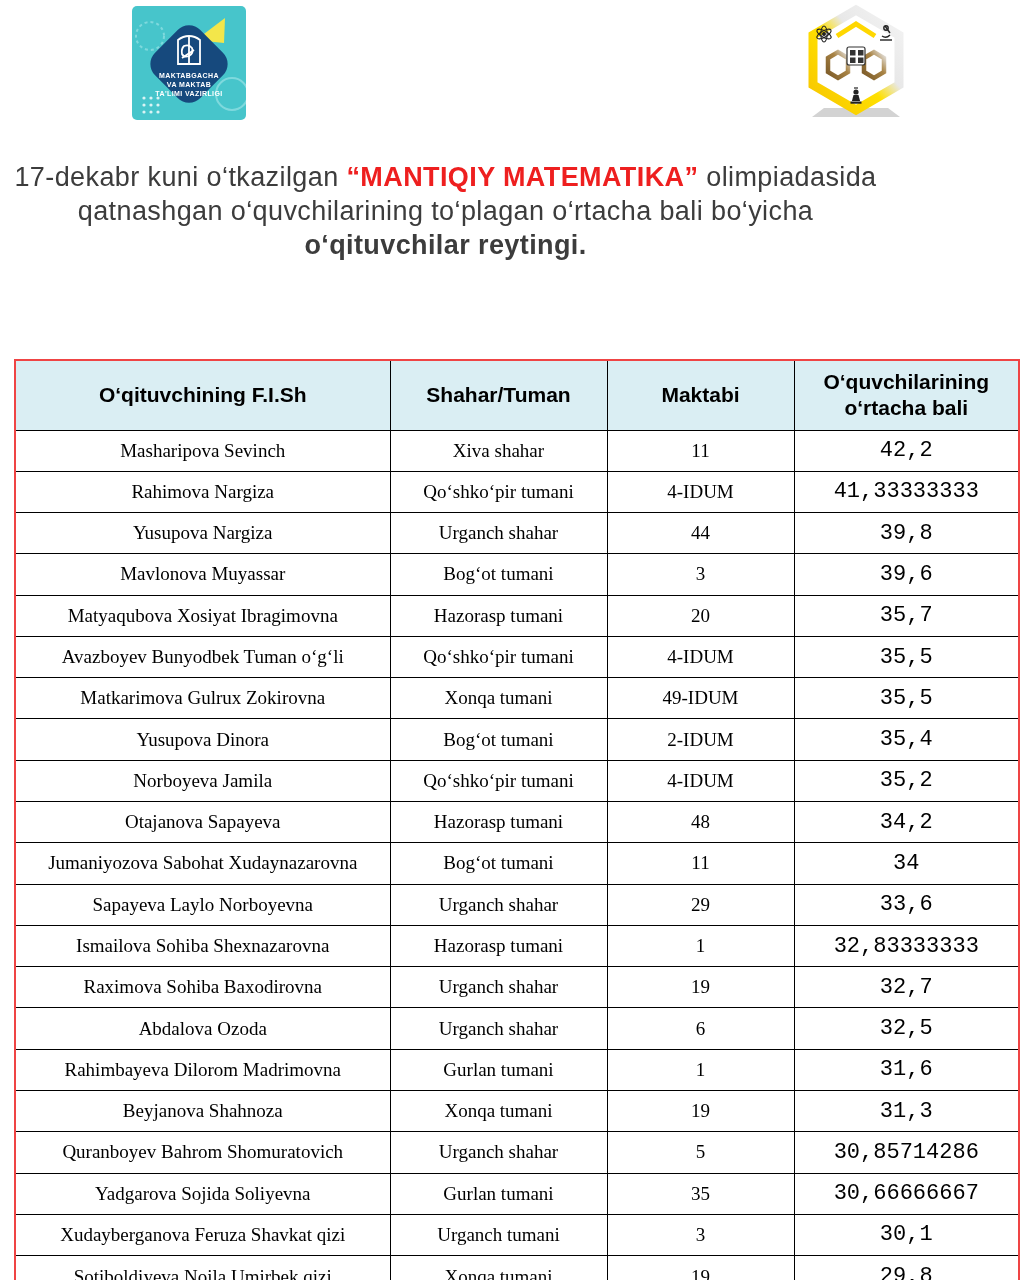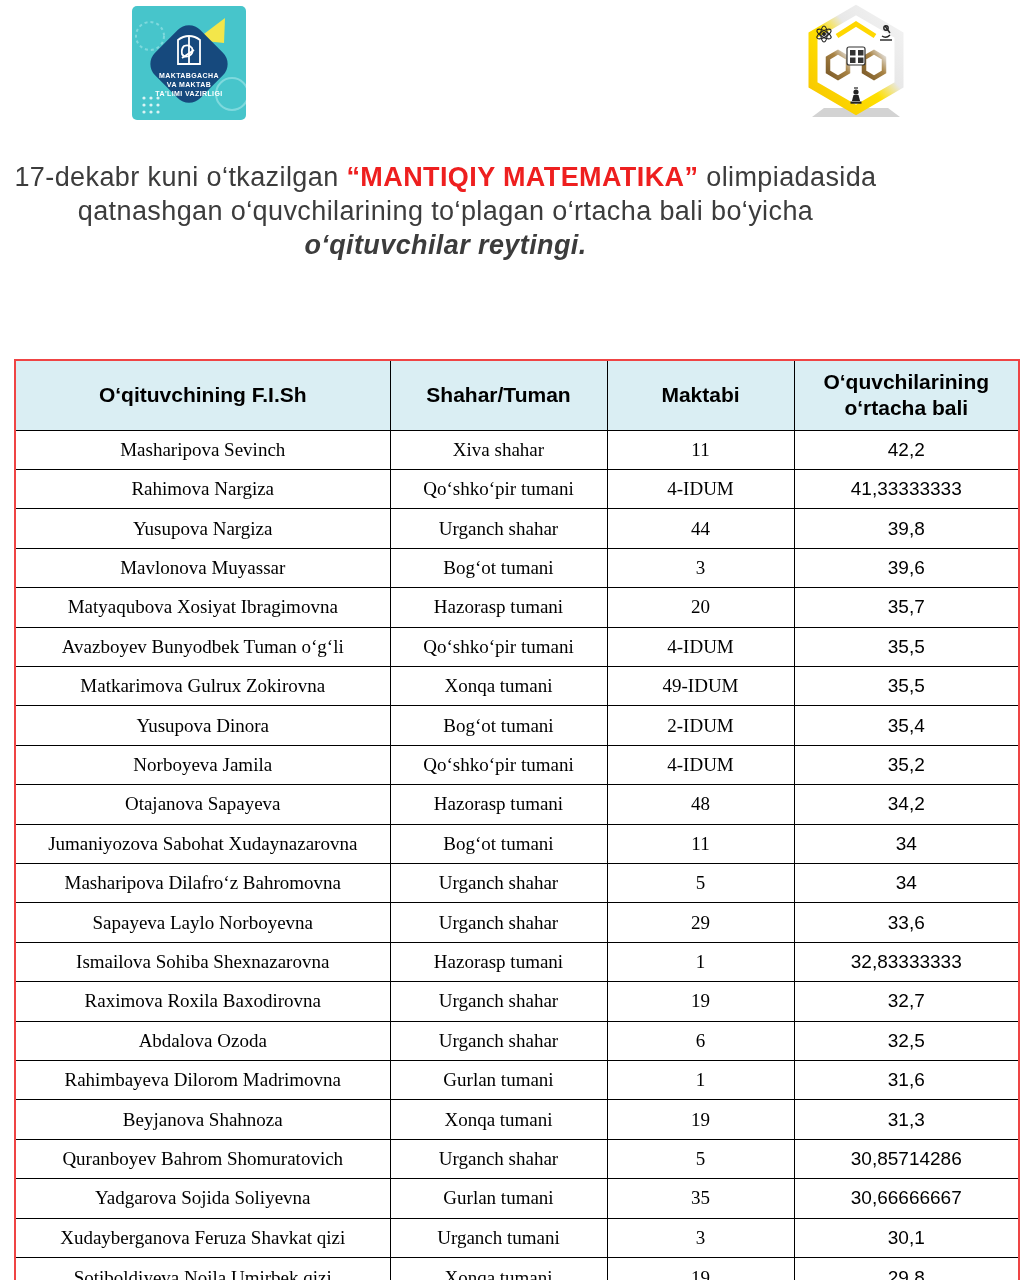--- a/index.html
+++ b/index.html
@@ -10,37 +10,37 @@
   
   .logo-left{position:absolute;left:132px;top:6px;width:114px;height:115px;}
   .logo-right{position:absolute;left:798px;top:4px;width:116px;height:118px;}
   
   .title-block{
     position:absolute;left:0;top:160px;width:891px;
     text-align:center;color:var(--title-color,#3c3c3c);
     font-size:27px;line-height:34px;font-weight:500;letter-spacing:.4px;
   }
   .title-highlight{color:var(--highlight-color,#ee1f1f);font-weight:800;}
-  .title-line3{font-weight:800;font-style:italic;}
+  .title-line3{font-weight:800;}
   
   .sheet{position:absolute;left:14px;top:328px;width:1004px;height:940px;}
   table{
     width:100%;height:100%;border-collapse:collapse;table-layout:fixed;
     border:2px solid #ef4444;
     margin-top:31px;
   }
   th,td{border:1px solid #000;text-align:center;vertical-align:middle;padding:0 4px;color:#000;}
   thead tr{height:70px;}
   th{
     background:var(--header-bg,#daeef3);
     font-family:"Liberation Sans",sans-serif;font-size:21px;font-weight:700;
     line-height:26px;
   }
   td{font-family:"Liberation Serif",serif;font-size:19px;}
-  td.score{font-family:Liberation Sans, sans-serif;font-size:19px;}
+  td.score{font-family:Liberation Mono, monospace;font-size:22px;}
 </style>
 </head>
 <body style="--title-color: #3c3c3c; --highlight-color: #ee1f1f; --header-bg: #daeef3;">
 
 <div class="logo-left">
   <svg viewBox="0 0 114 114" width="114" height="114">
     <rect x="0" y="0" width="114" height="114" rx="5" fill="#47c5cb"></rect>
     <circle cx="18" cy="30" r="14" fill="none" stroke="#7fd9dd" stroke-width="2" stroke-dasharray="3 3"></circle>
     <circle cx="100" cy="88" r="16" fill="none" stroke="#7fd9dd" stroke-width="2"></circle>
     <g fill="#ffffff" opacity="0.8">
@@ -203,39 +203,33 @@
           <td>48</td>
           <td class="score">34,2</td>
         </tr>
         <tr>
           <td>Jumaniyozova Sabohat Xudaynazarovna</td>
           <td>Bog‘ot tumani</td>
           <td>11</td>
           <td class="score">34</td>
         </tr>
         <tr>
-          <td>Masharipova Dilafro‘z Bahromovna</td>
-          <td>Urganch shahar</td>
-          <td>5</td>
-          <td class="score">34</td>
-        </tr>
-        <tr>
           <td>Sapayeva Laylo Norboyevna</td>
           <td>Urganch shahar</td>
           <td>29</td>
           <td class="score">33,6</td>
         </tr>
         <tr>
           <td>Ismailova Sohiba Shexnazarovna</td>
           <td>Hazorasp tumani</td>
           <td>1</td>
           <td class="score">32,83333333</td>
         </tr>
         <tr>
-          <td>Raximova Roxila Baxodirovna</td>
+          <td>Raximova Sohiba Baxodirovna</td>
           <td>Urganch shahar</td>
           <td>19</td>
           <td class="score">32,7</td>
         </tr>
         <tr>
           <td>Abdalova Ozoda</td>
           <td>Urganch shahar</td>
           <td>6</td>
           <td class="score">32,5</td>
         </tr>

